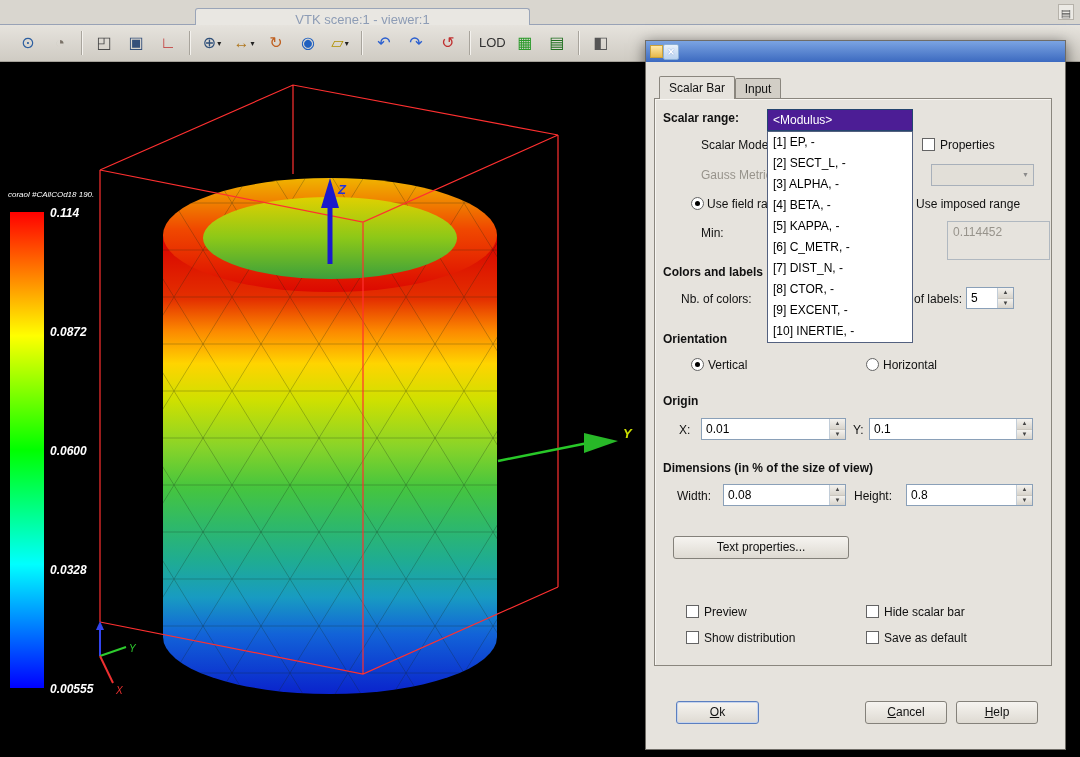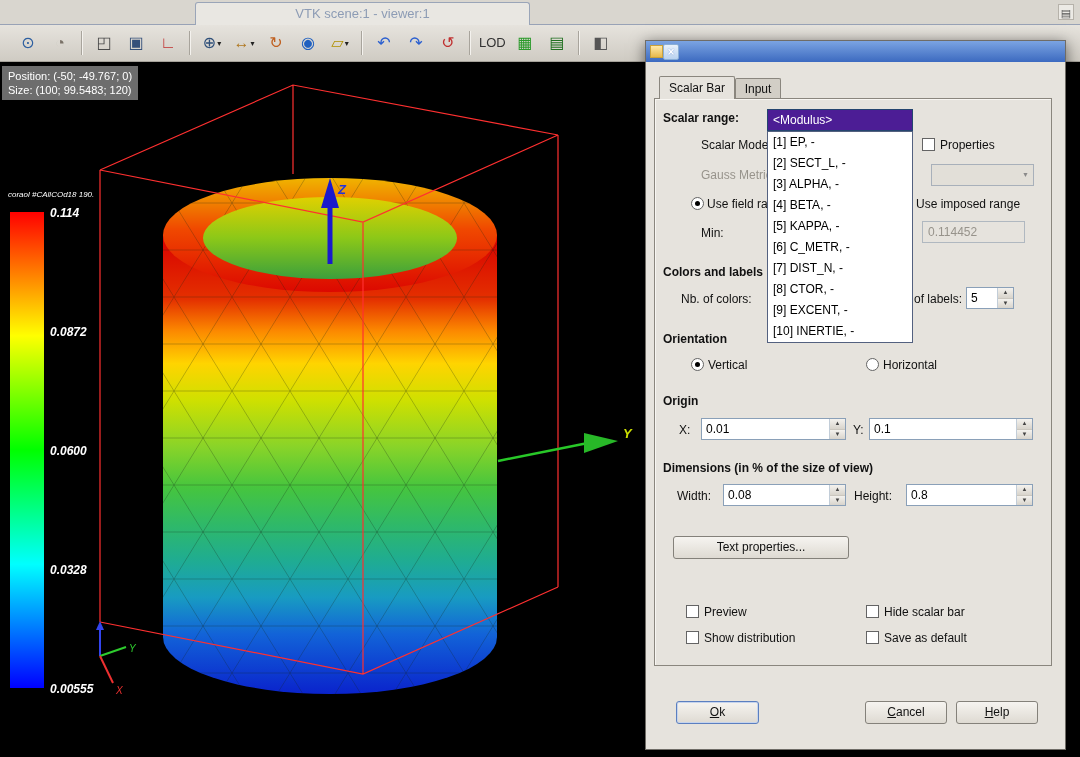--- a/index.html
+++ b/index.html
@@ -28,21 +28,21 @@
   .radio.sel::after{content:"";position:absolute;left:3px;top:3px;width:5px;height:5px;border-radius:50%;background:#000}
   .btn{position:absolute;height:23px;background:linear-gradient(#f6f4f0,#dedad2);border:1px solid #84817a;border-radius:3px;font-size:12px;text-align:center;line-height:21px;box-sizing:border-box;color:#111}
   .ul::first-letter{text-decoration:underline}
   .ddlist{position:absolute;left:121px;top:90px;width:146px;background:#fff;border:1px solid #53617f;z-index:40;box-sizing:border-box}
   .dditem{height:21px;line-height:21px;padding-left:5px;font-size:12px;color:#000;white-space:nowrap}
 </style>
 </head>
 <body>
 
 <div id="tabbar">
-  <div style="position:absolute;left:195px;top:2px;width:335px;height:23px;background:#e9e7e2;border:1px solid #9aa5b8;border-bottom:none;border-radius:3px 3px 0 0;text-align:center;line-height:22px;color:#8d9cb5;font-size:13px;box-sizing:border-box">
+  <div style="position:absolute;left:195px;top:8px;width:335px;height:23px;background:#e9e7e2;border:1px solid #9aa5b8;border-bottom:none;border-radius:3px 3px 0 0;text-align:center;line-height:22px;color:#8d9cb5;font-size:13px;box-sizing:border-box">
     <span>VTK scene:1 - viewer:1</span>
   </div>
   <div style="position:absolute;right:6px;top:4px;width:16px;height:16px;font-size:11px;line-height:16px;text-align:center;color:#555;border:1px solid #b6b2aa;background:#eceae5;box-sizing:border-box">▤</div>
 </div>
 
 <div id="toolbar">
 
 <div class="tbtn" style="color: rgb(45, 95, 160);">
       <span class="tglyph">⊙</span>
 
@@ -173,24 +173,20 @@
     <g>
       <line x1="100" y1="594" x2="100" y2="566" stroke="#3344ee" stroke-width="2"></line>
       <polygon points="100,559 96,568 104,568" fill="#3344ee"></polygon>
       <line x1="100" y1="594" x2="126" y2="585" stroke="#2ecc2e" stroke-width="2"></line>
       <line x1="100" y1="594" x2="113" y2="621" stroke="#ee3030" stroke-width="2"></line>
       <text x="129" y="590" fill="#2ecc2e" font-size="10" font-style="italic">Y</text>
       <text x="116" y="632" fill="#ee3030" font-size="10" font-style="italic">X</text>
     </g>
   </svg>
 
-  <div style="position:absolute;left:2px;top:4px;background:rgba(118,118,118,.92);color:#fff;font-size:11px;padding:3px 6px;line-height:14px;white-space:nowrap">
-    <div>Position: (-50; -49.767; 0)</div>
-    <div>Size: (100; 99.5483; 120)</div>
-  </div>
 
   <div style="position:absolute;left:8px;top:128px;color:#fff;font-size:8px;font-style:italic;white-space:nowrap">coraol #CAllCOd18 190.</div>
   <div style="position:absolute;left:10px;top:150px;width:34px;height:476px;background:linear-gradient(180deg,#ff0000,#ffff00 26%,#00ff00 50%,#00ffff 74%,#0000ff)"></div>
   <div style="position:absolute;left:50px;top:0;width:80px;height:695px">
 
   <span style="position: absolute; left: 0px; color: rgb(255, 255, 255); font-size: 12px; font-style: italic; font-weight: bold; top: 144px;">0.114</span>
       <span style="position: absolute; left: 0px; color: rgb(255, 255, 255); font-size: 12px; font-style: italic; font-weight: bold; top: 263px;">0.0872</span>
       <span style="position: absolute; left: 0px; color: rgb(255, 255, 255); font-size: 12px; font-style: italic; font-weight: bold; top: 382px;">0.0600</span>
       <span style="position: absolute; left: 0px; color: rgb(255, 255, 255); font-size: 12px; font-style: italic; font-weight: bold; top: 501px;">0.0328</span>
       <span style="position: absolute; left: 0px; color: rgb(255, 255, 255); font-size: 12px; font-style: italic; font-weight: bold; top: 620px;">0.00555</span>
@@ -224,21 +220,21 @@
     <span style="position:absolute;right:4px;top:6px;font-size:7px;color:#8a8a8a">▼</span>
   </div>
 
   <div class="radio sel" style="left:45px;top:156px"></div>
   <div class="lbl" style="left:61px;top:156px">Use field range</div>
   <div class="radio" style="left:250px;top:156px"></div>
   <div class="lbl" style="left:270px;top:156px">Use imposed range</div>
 
   <div class="lbl" style="left:55px;top:185px">Min:</div>
   <div style="position:absolute;left:121px;top:180px;width:146px;height:22px;background:#e2dfd8;border:1px solid #a8b0ba;box-sizing:border-box"></div>
-  <div style="position:absolute;left:276px;top:180px;width:103px;height:22px;background:#e6e3dd;border:1px solid #b0b8c0;box-sizing:border-box">
+  <div style="position:absolute;left:301px;top:180px;width:103px;height:39px;background:#e6e3dd;border:1px solid #b0b8c0;box-sizing:border-box">
     <span class="dis" style="position:absolute;left:5px;top:3px;font-size:12px">0.114452</span>
   </div>
 
   <div class="lbl b" style="left:17px;top:224px">Colors and labels</div>
   <div class="lbl" style="left:35px;top:251px">Nb. of colors:</div>
   <div class="spin" style="left:121px;top:246px;width:146px">
     <div class="sbtns">
         <div class="sb">▲</div>
         <div class="sb">▼</div>
       </div>

